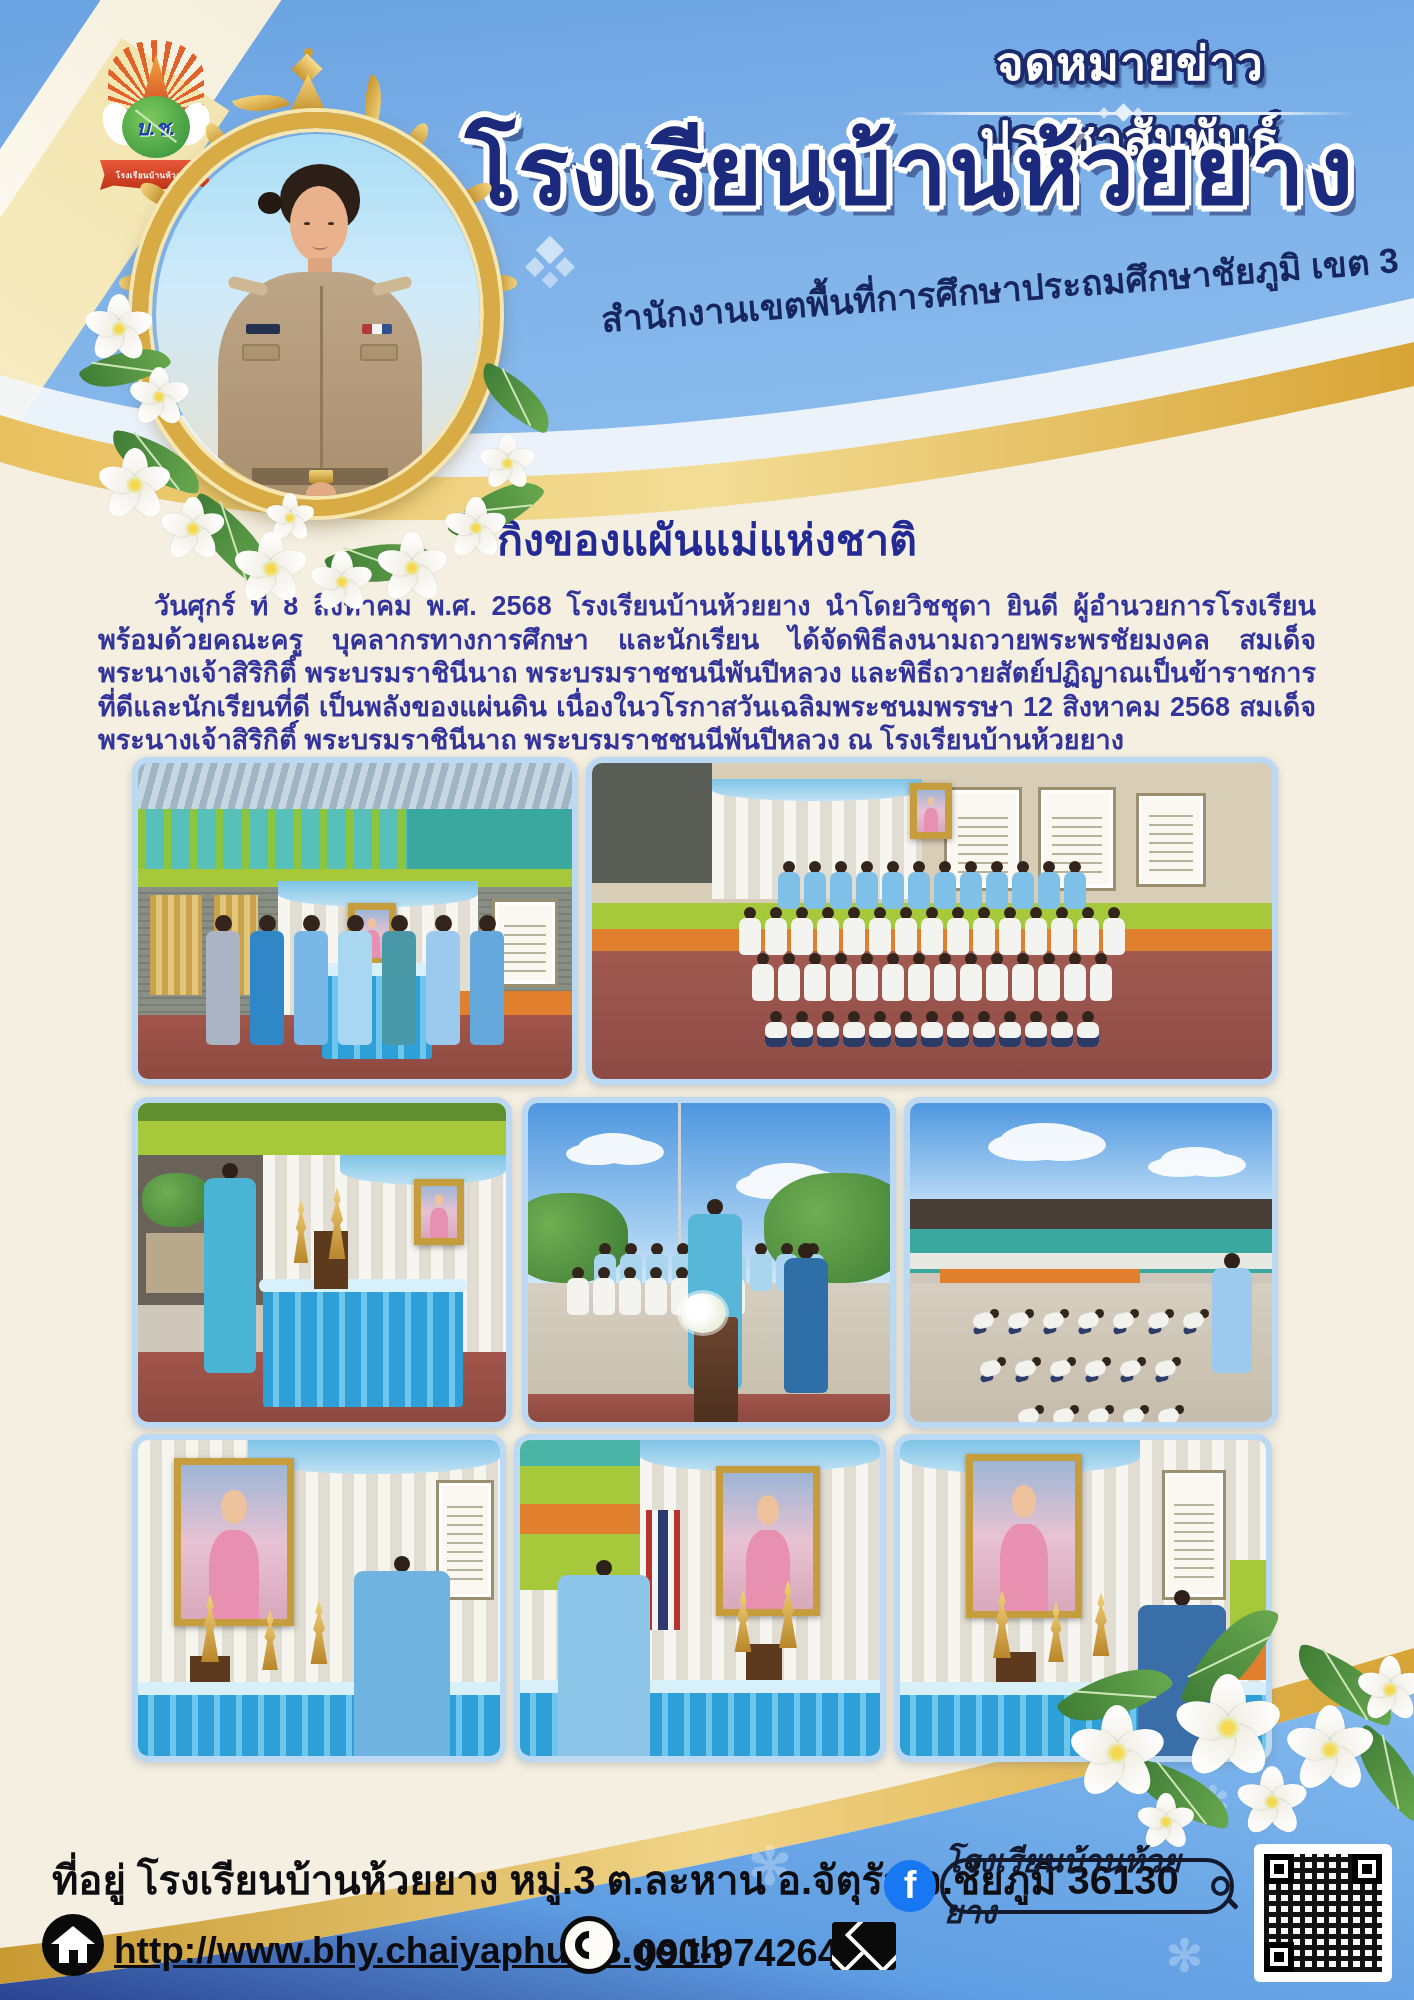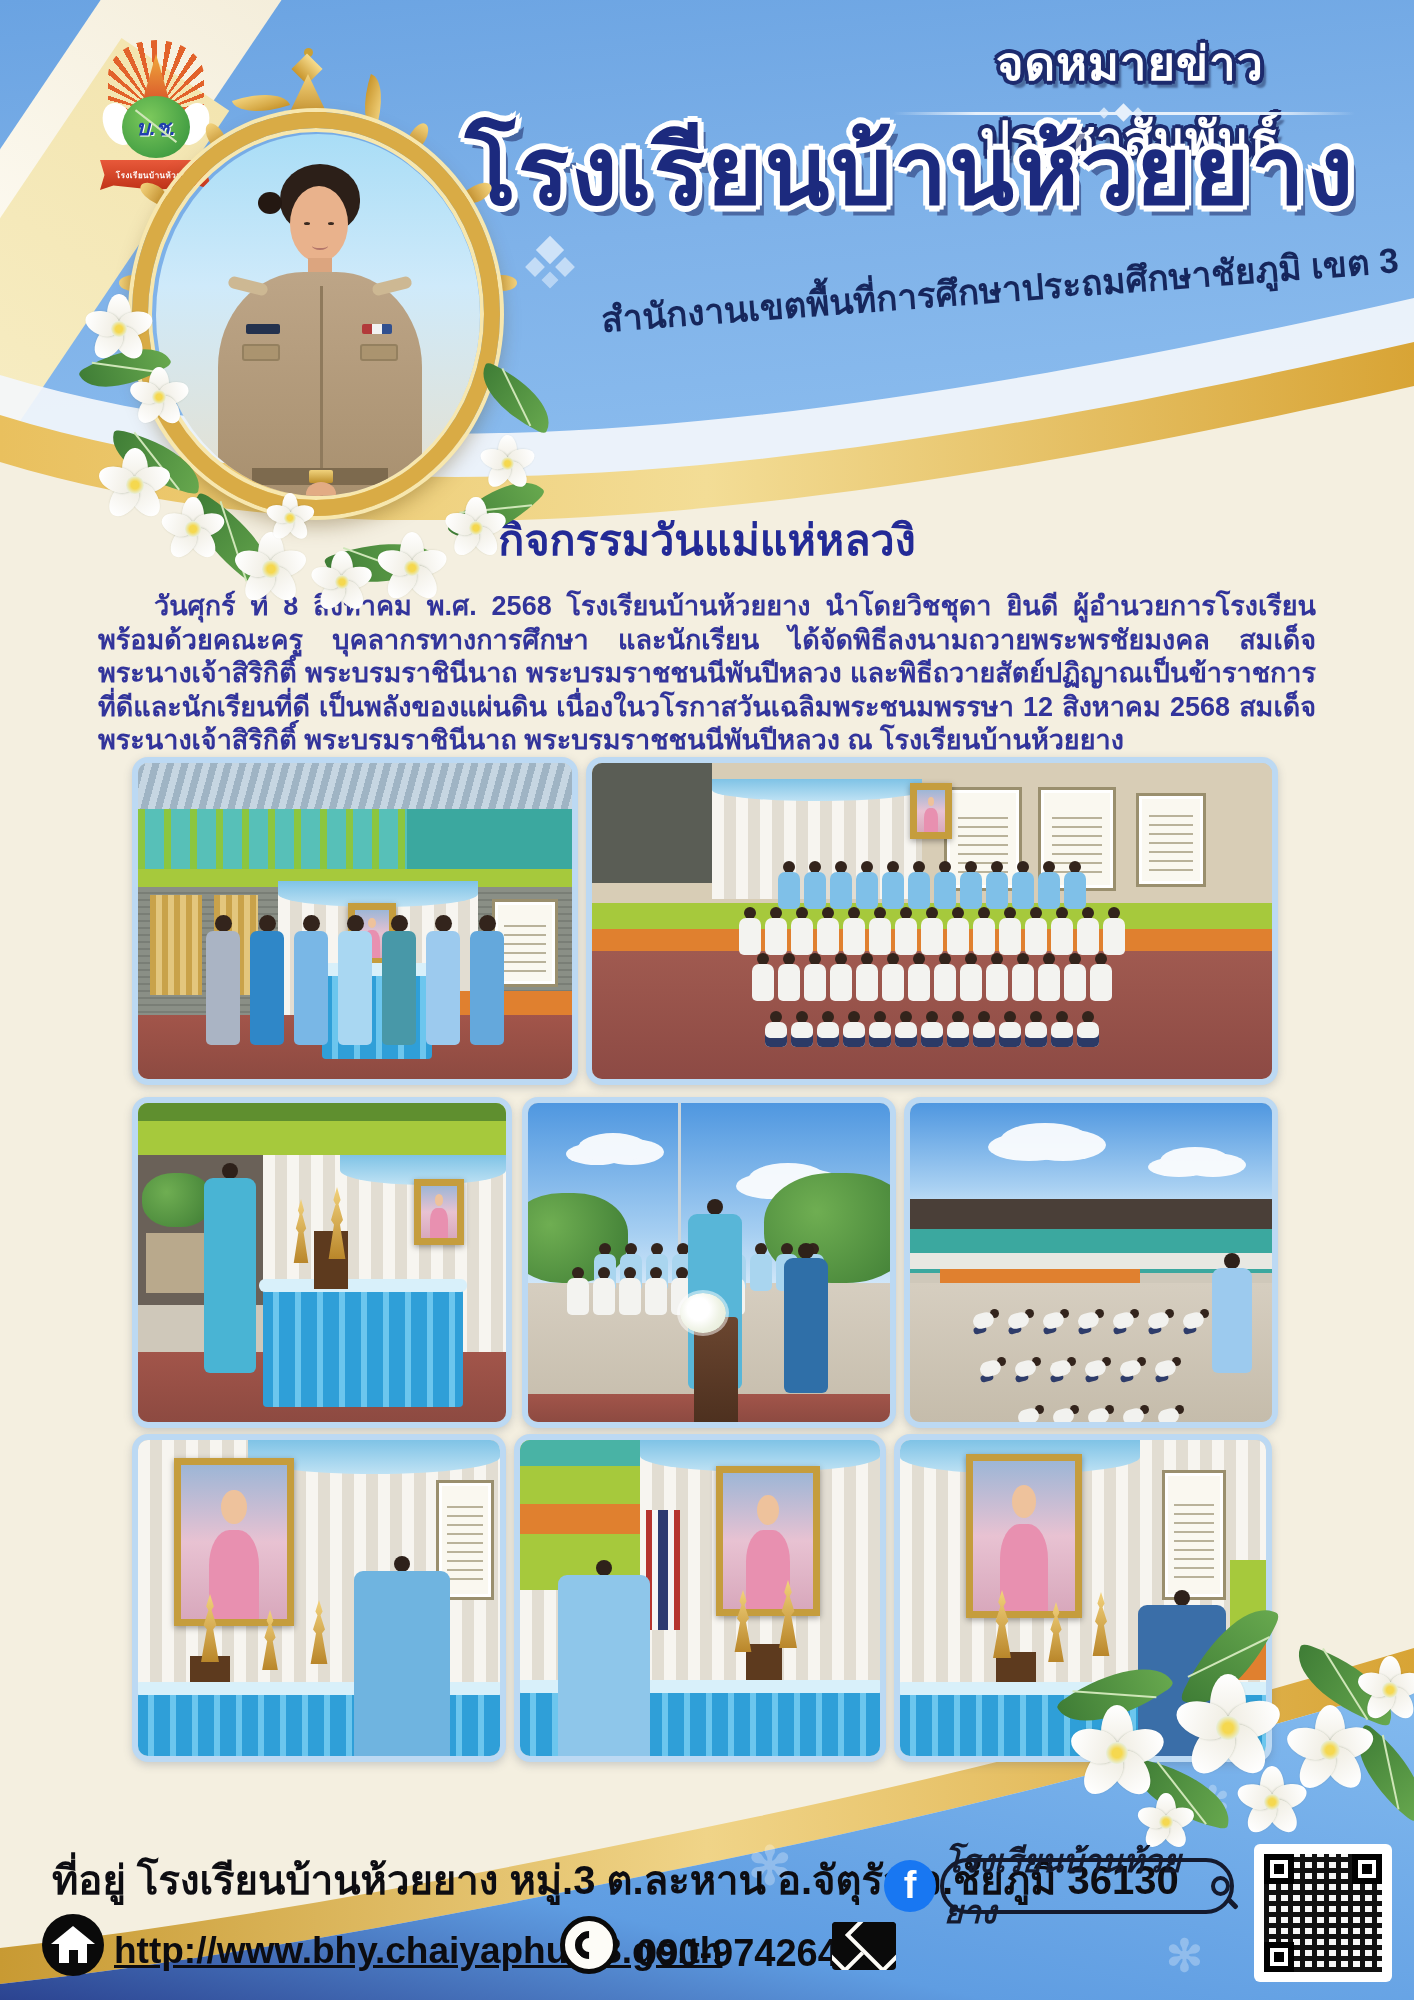--- a/index.html
+++ b/index.html
@@ -357,21 +357,21 @@
       </div>
     <div class="jas" style="left:150px;top:448px;width:44px;height:44px;">
         <s style="transform: rotate(0deg);"></s>
         <s style="transform: rotate(72deg);"></s>
         <s style="transform: rotate(144deg);"></s>
         <s style="transform: rotate(216deg);"></s>
         <s style="transform: rotate(288deg);"></s>
       </div>
   </div>
 
-  <div id="art-title">กิจกรรมวันแม่แห่หลวงิ</div>
+  <div id="art-title">กิงของแผันแม่แห่งชาติ</div>
   <div id="art-body">วันศุกร์ ที่ 8 สิงหาคม พ.ศ. 2568 โรงเรียนบ้านห้วยยาง นำโดยวิชชุดา ยินดี ผู้อำนวยการโรงเรียน พร้อมด้วยคณะครู บุคลากรทางการศึกษา และนักเรียน ได้จัดพิธีลงนามถวายพระพรชัยมงคล สมเด็จพระนางเจ้าสิริกิติ์ พระบรมราชินีนาถ พระบรมราชชนนีพันปีหลวง และพิธีถวายสัตย์ปฏิญาณเป็นข้าราชการที่ดีและนักเรียนที่ดี เป็นพลังของแผ่นดิน เนื่องในวโรกาสวันเฉลิมพระชนมพรรษา 12 สิงหาคม 2568 สมเด็จพระนางเจ้าสิริกิติ์ พระบรมราชินีนาถ พระบรมราชชนนีพันปีหลวง ณ โรงเรียนบ้านห้วยยาง</div>
 
   <div class="ph" style="left:132px;top:757px;width:446px;height:328px;">
     <div class="roof" style="left:0;top:0;right:0;height:46px;"></div>
     <div class="rail" style="left:0;top:46px;width:62%;height:62px;"></div>
     <div class="wall-teal" style="right:0;top:46px;width:38%;height:62px;"></div>
     <div class="lime" style="left:0;top:106px;right:0;height:18px;"></div>
     <div class="mesh" style="left:0;top:124px;right:0;height:140px;"></div>
     <div class="gold-cur" style="left:12px;top:132px;width:52px;height:100px;"></div>
     <div class="gold-cur" style="left:76px;top:132px;width:44px;height:100px;"></div>

